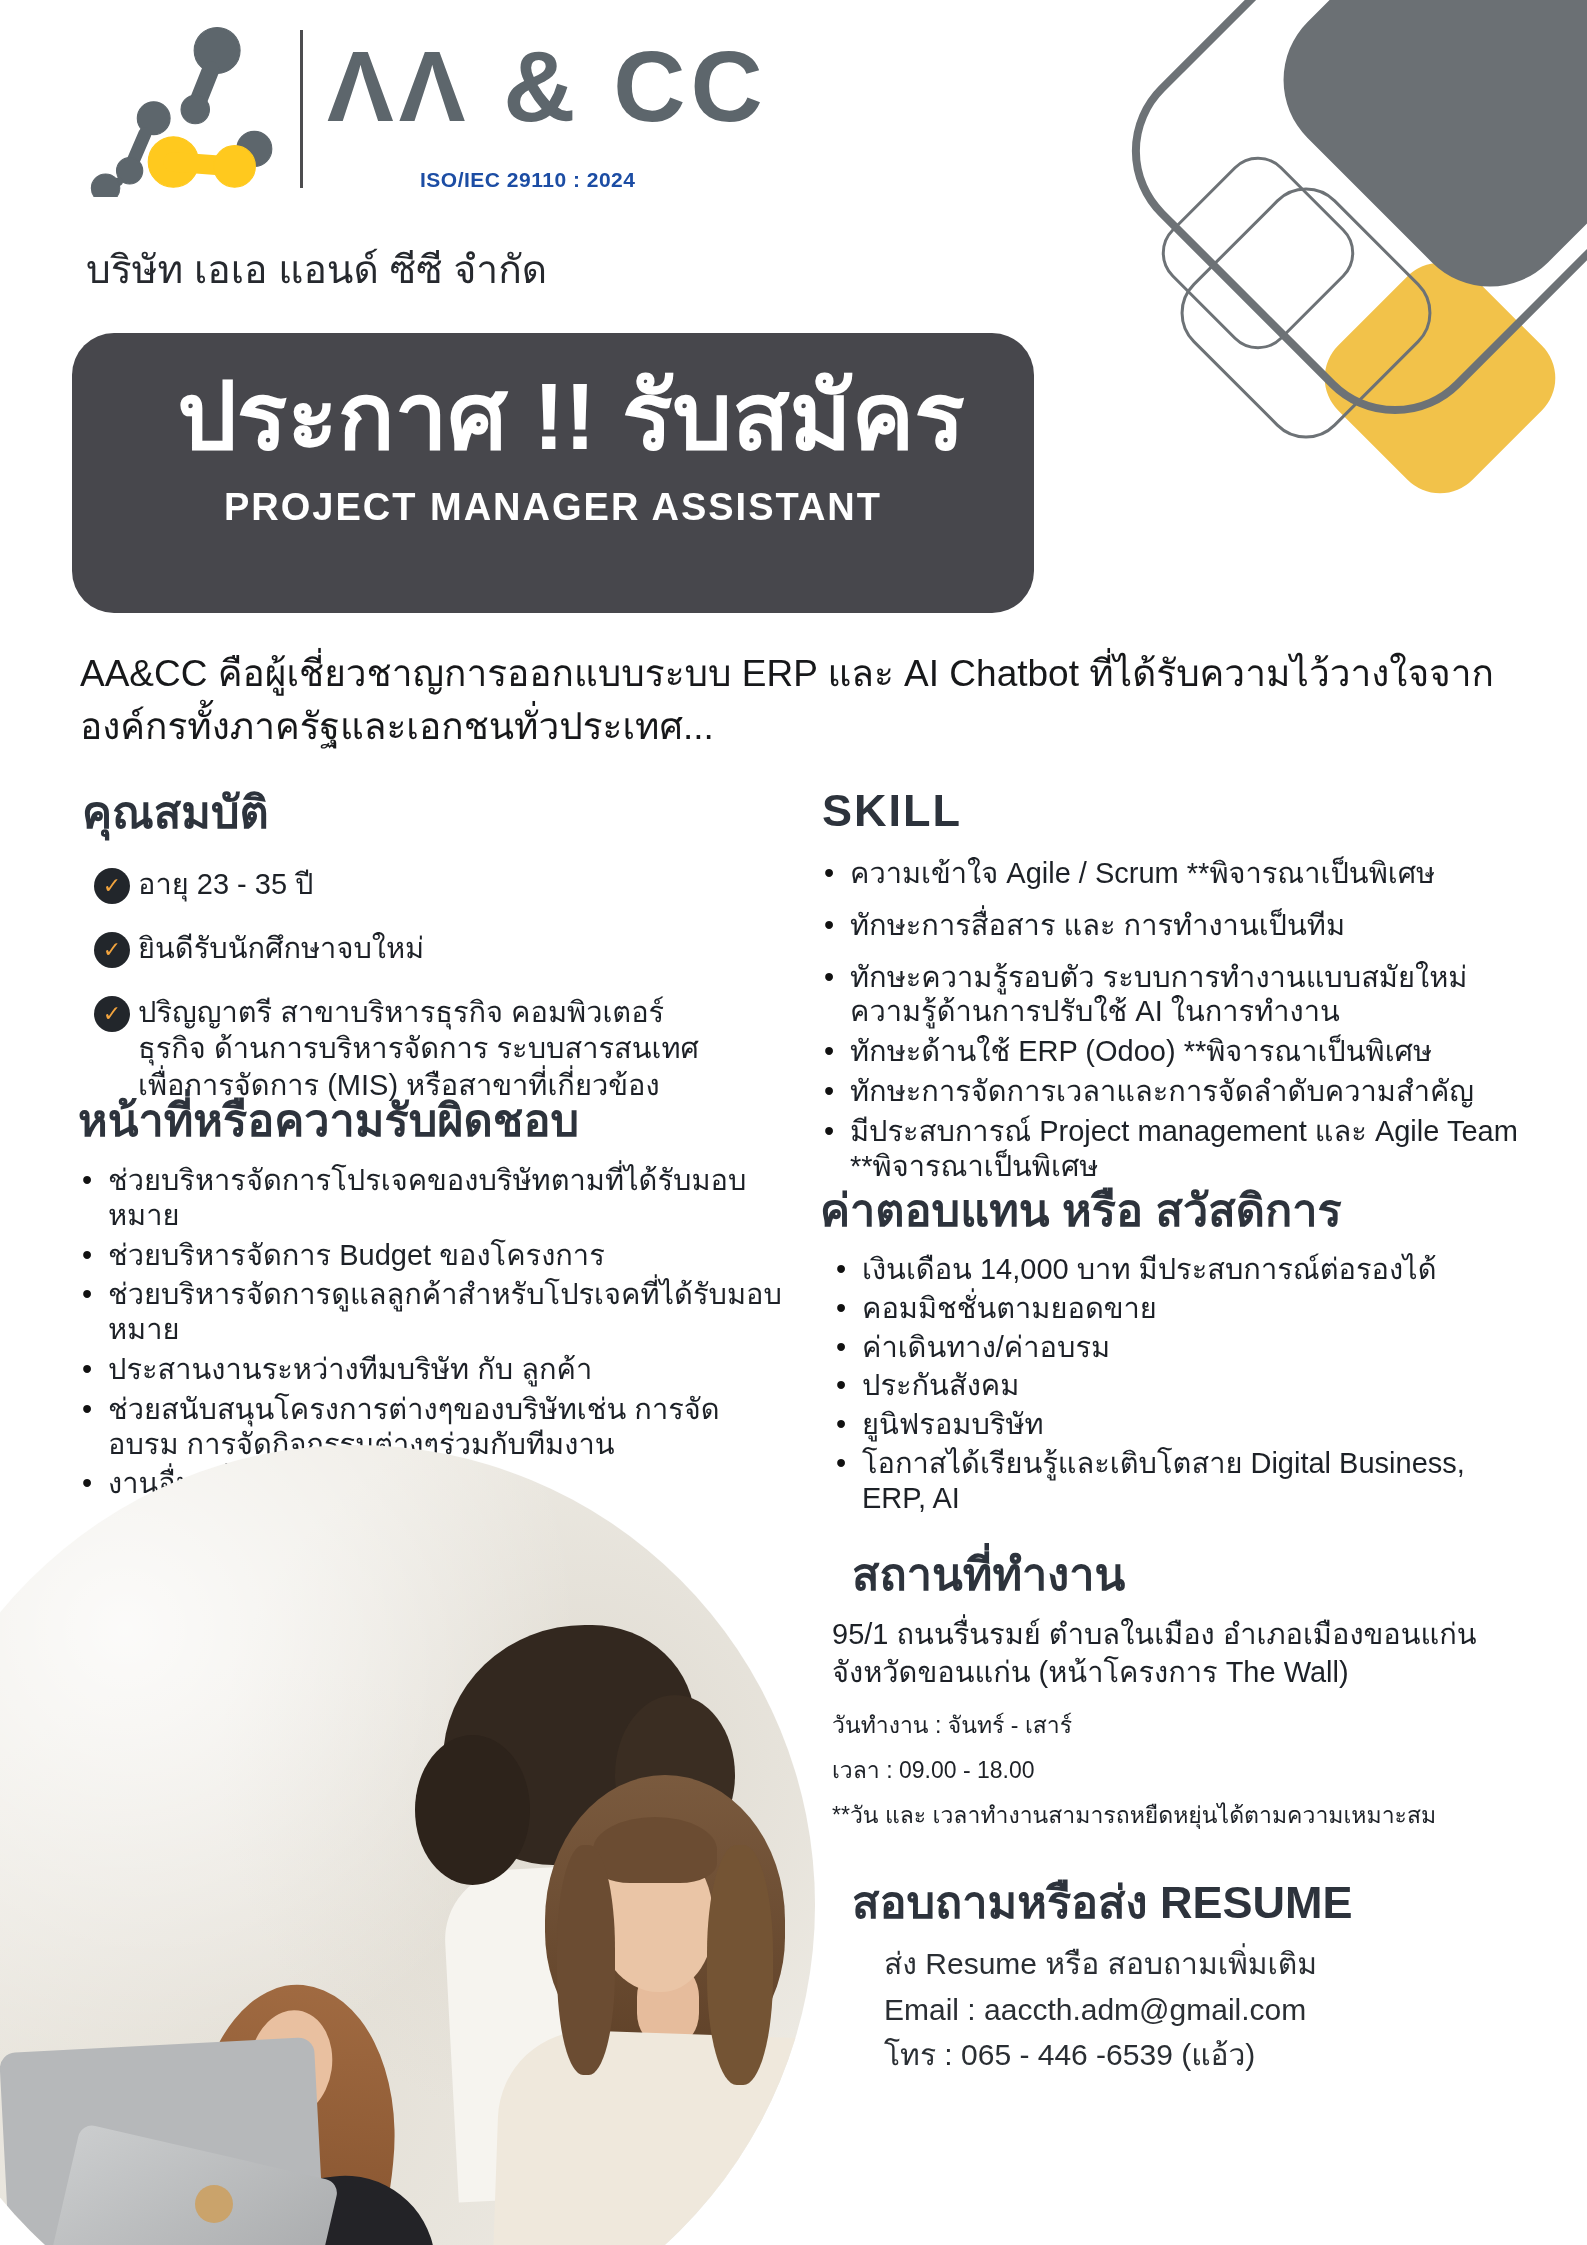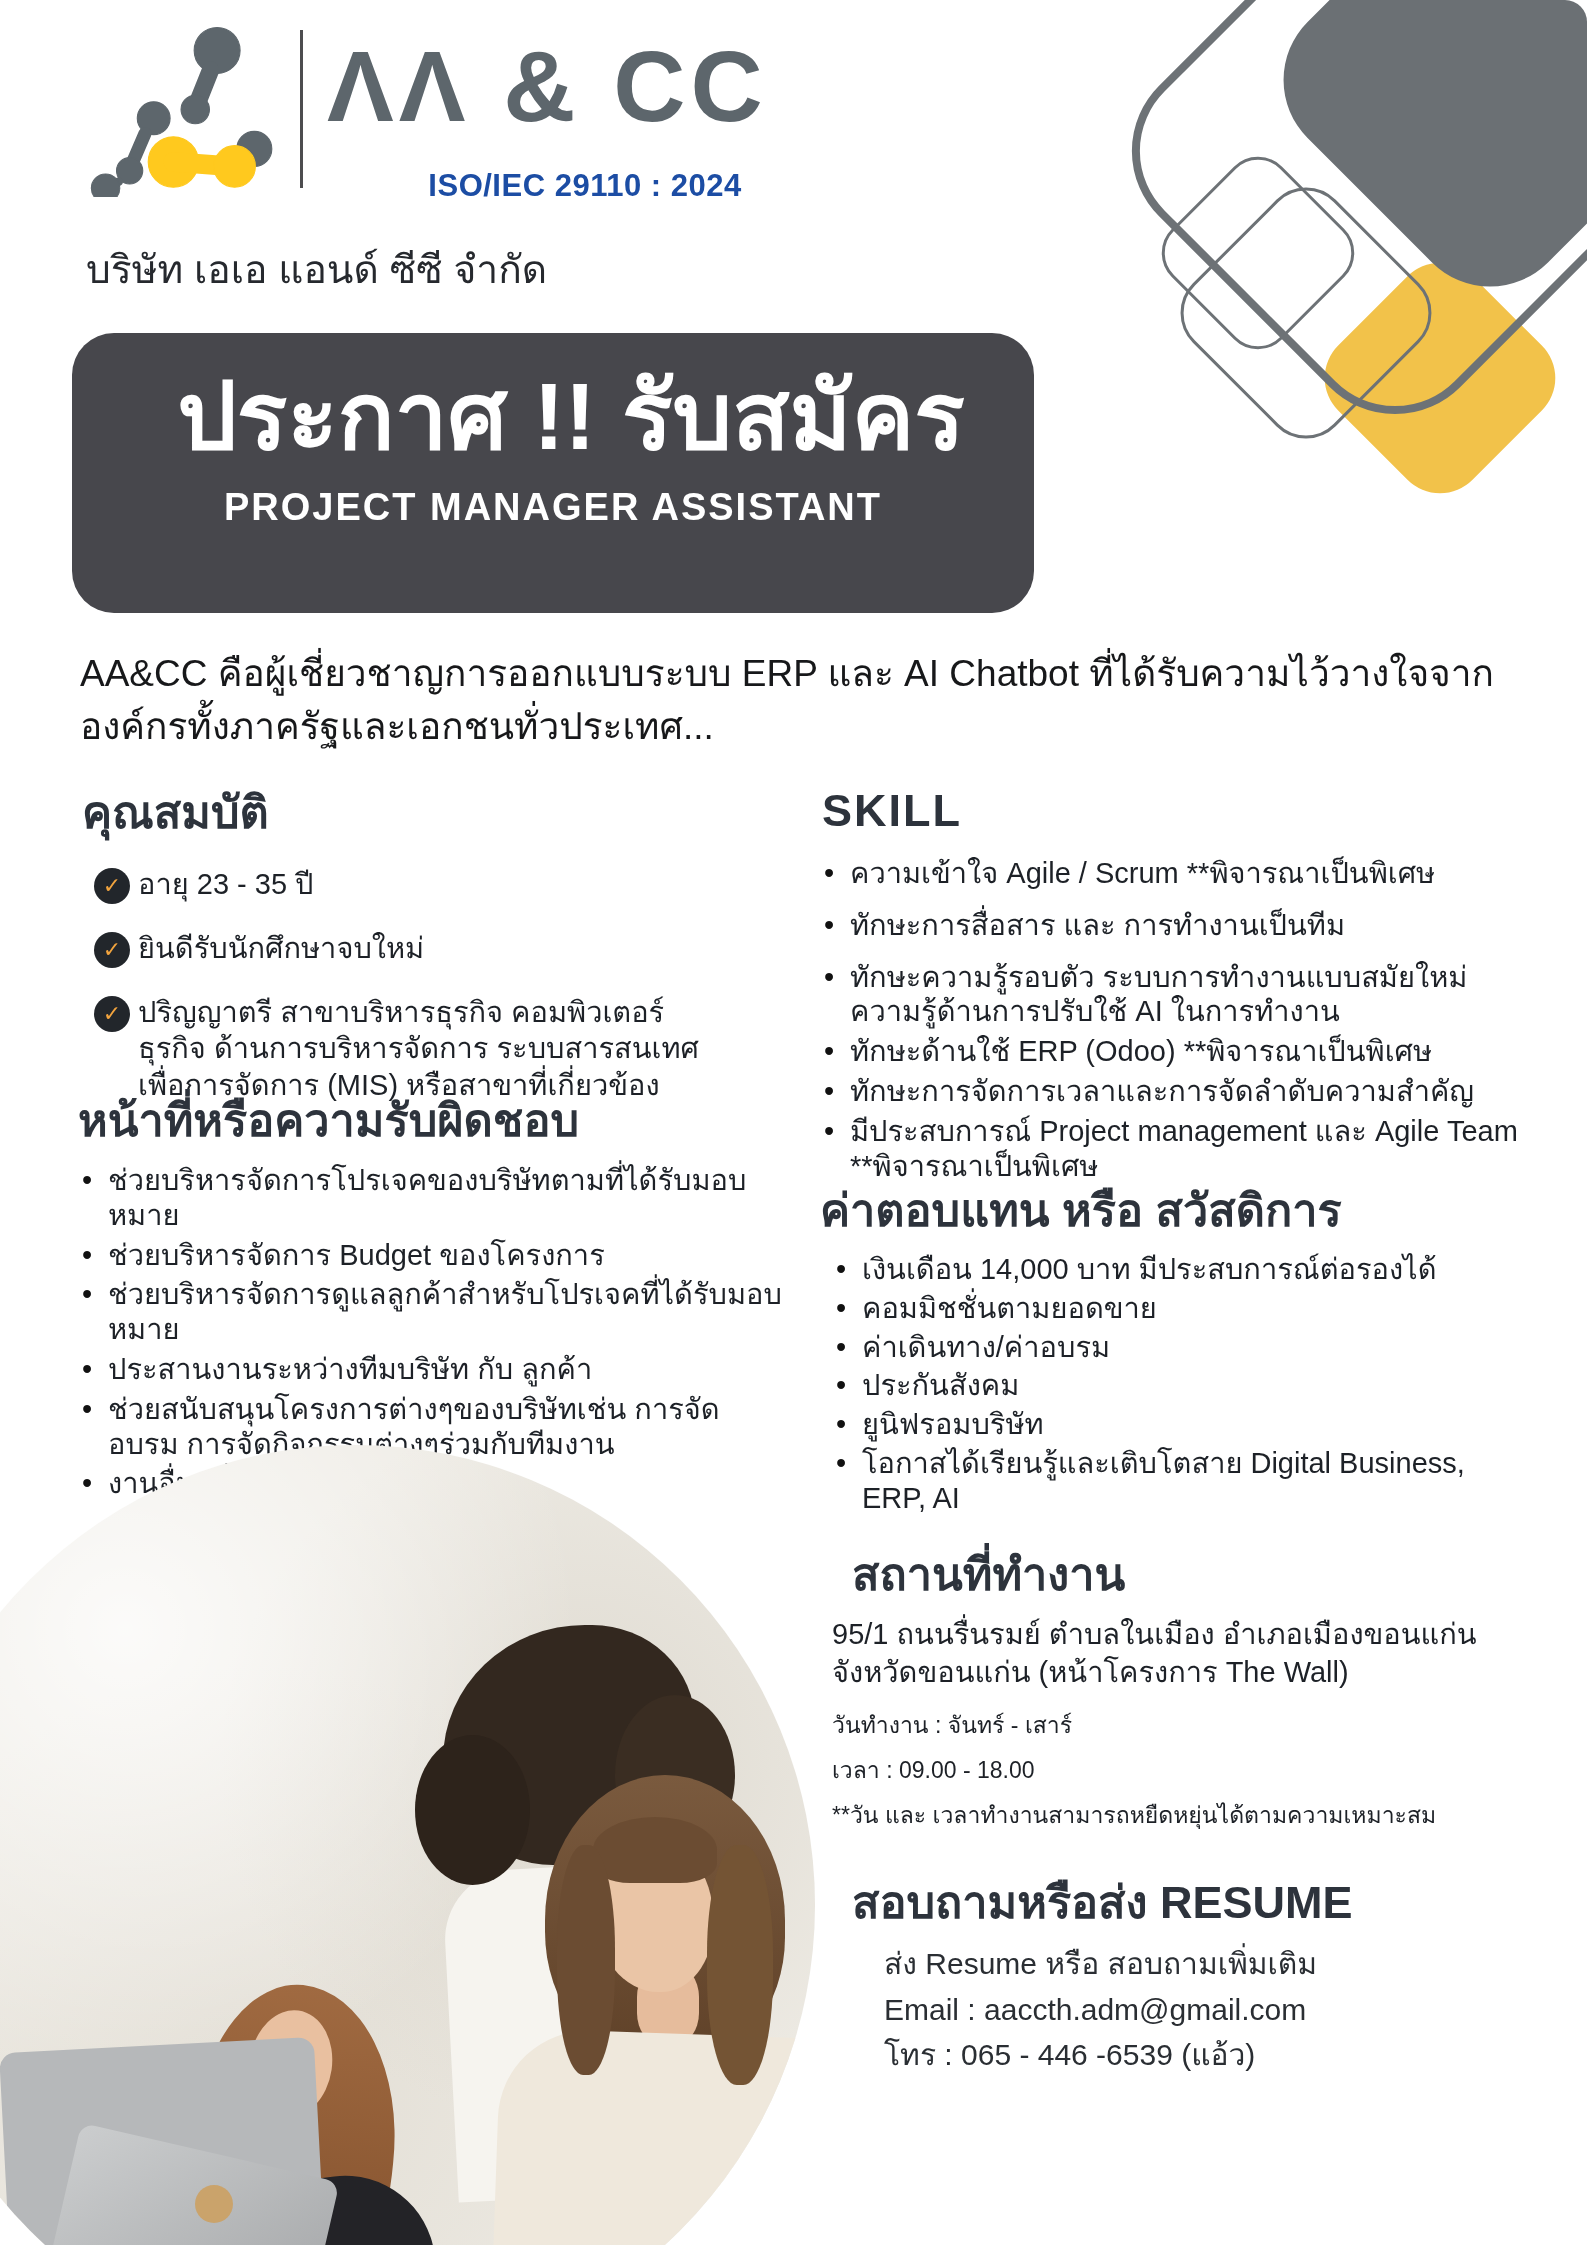--- a/index.html
+++ b/index.html
@@ -1,36 +1,35 @@
 <!DOCTYPE html>
 <html><head>
 <meta charset="utf-8">
 <style>
   html,body{margin:0;padding:0;background:#ffffff;}
   #page{
     position:relative; width:1587px; height:2245px; overflow:hidden;
     background:#ffffff; font-family:"Liberation Sans","DejaVu Sans",sans-serif;
     color:#1d2127;
-    border-radius:22px;
   }
   
   .diamond{position:absolute; transform:rotate(45deg);}
   .d-yellow{left:1345px; top:283px; width:190px; height:190px; background:#F2C24A; border-radius:46px; z-index:1;}
   .d-thin-a{left:1180px; top:175px; width:150px; height:150px; border:3px solid #6d7276; border-radius:34px; z-index:2;}
   .d-thin-b{left:1205px; top:212px; width:196px; height:196px; border:3px solid #6d7276; border-radius:42px; z-index:3;}
   .d-thick{left:1182px; top:-62px; width:410px; height:410px; border:8px solid #6d7276; border-radius:92px; z-index:4;}
   .d-gray{left:1320px; top:-90px; width:340px; height:340px; background:#6b7074; border-radius:82px; z-index:5;}
 
   
   .logo-svg{position:absolute; left:84px; top:22px; width:205px; height:175px;}
   .logo-divider{position:absolute; left:300px; top:30px; width:3px; height:158px; background:#4d4d4f;}
   .wordmark{position:absolute; left:327px; top:36px; font-size:100px; font-weight:700;
             letter-spacing:5px; color:#5d666c; line-height:1;}
-  .iso-label{position:absolute; left:420px; top:168px; width:330px; text-align:center;
-             font-size:31px; font-weight:700; color:#1C4DA4; letter-spacing:0.5px;}
+  .iso-label{position:absolute; left:420px; top:168px; width:330px; text-align:left;
+             font-size:21px; font-weight:700; color:#1C4DA4; letter-spacing:0.5px;}
   .company-name{position:absolute; left:86px; top:238px; font-size:39px; color:#26292e;}
 
   
   .banner{position:absolute; left:72px; top:333px; width:962px; height:280px;
           background:#47474C; border-radius:42px; text-align:center; z-index:6;}
   .banner-title{margin-top:30px; font-size:94px; font-weight:700; color:#ffffff; line-height:1.15;padding-left:36px;}
   .banner-subtitle{margin-top:15px; font-size:38px; font-weight:700; color:#ffffff; letter-spacing:2px;}
 
   
   .intro{position:absolute; left:80px; top:648px; width:1480px; font-size:37px;

